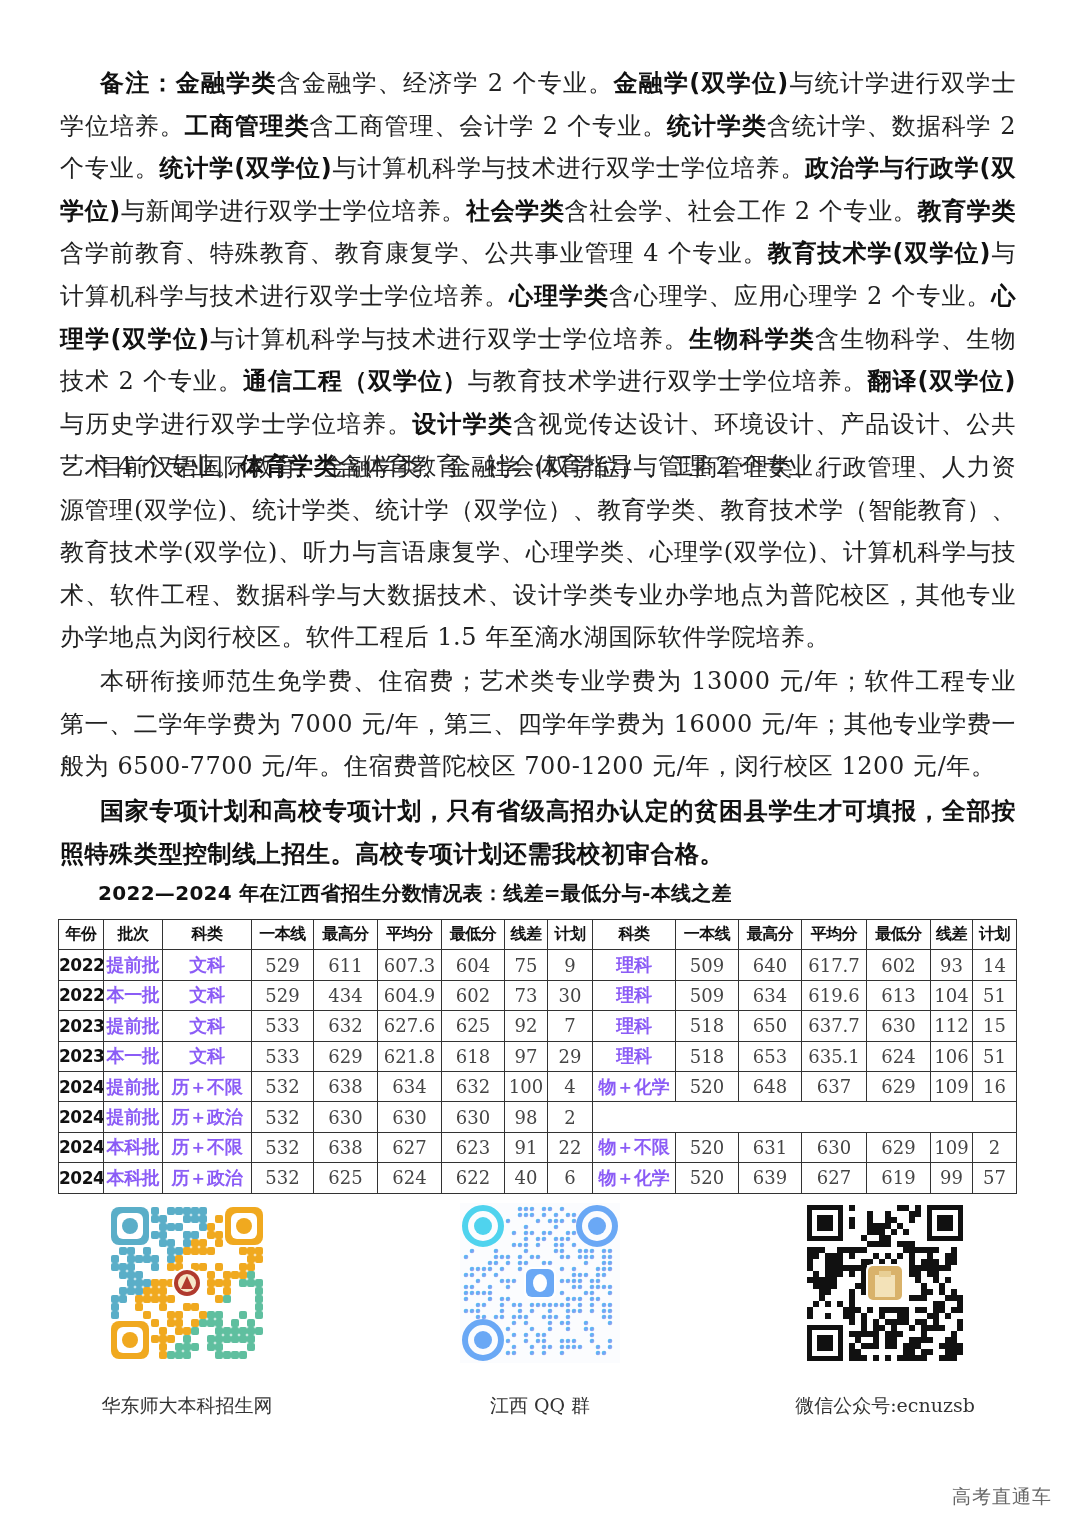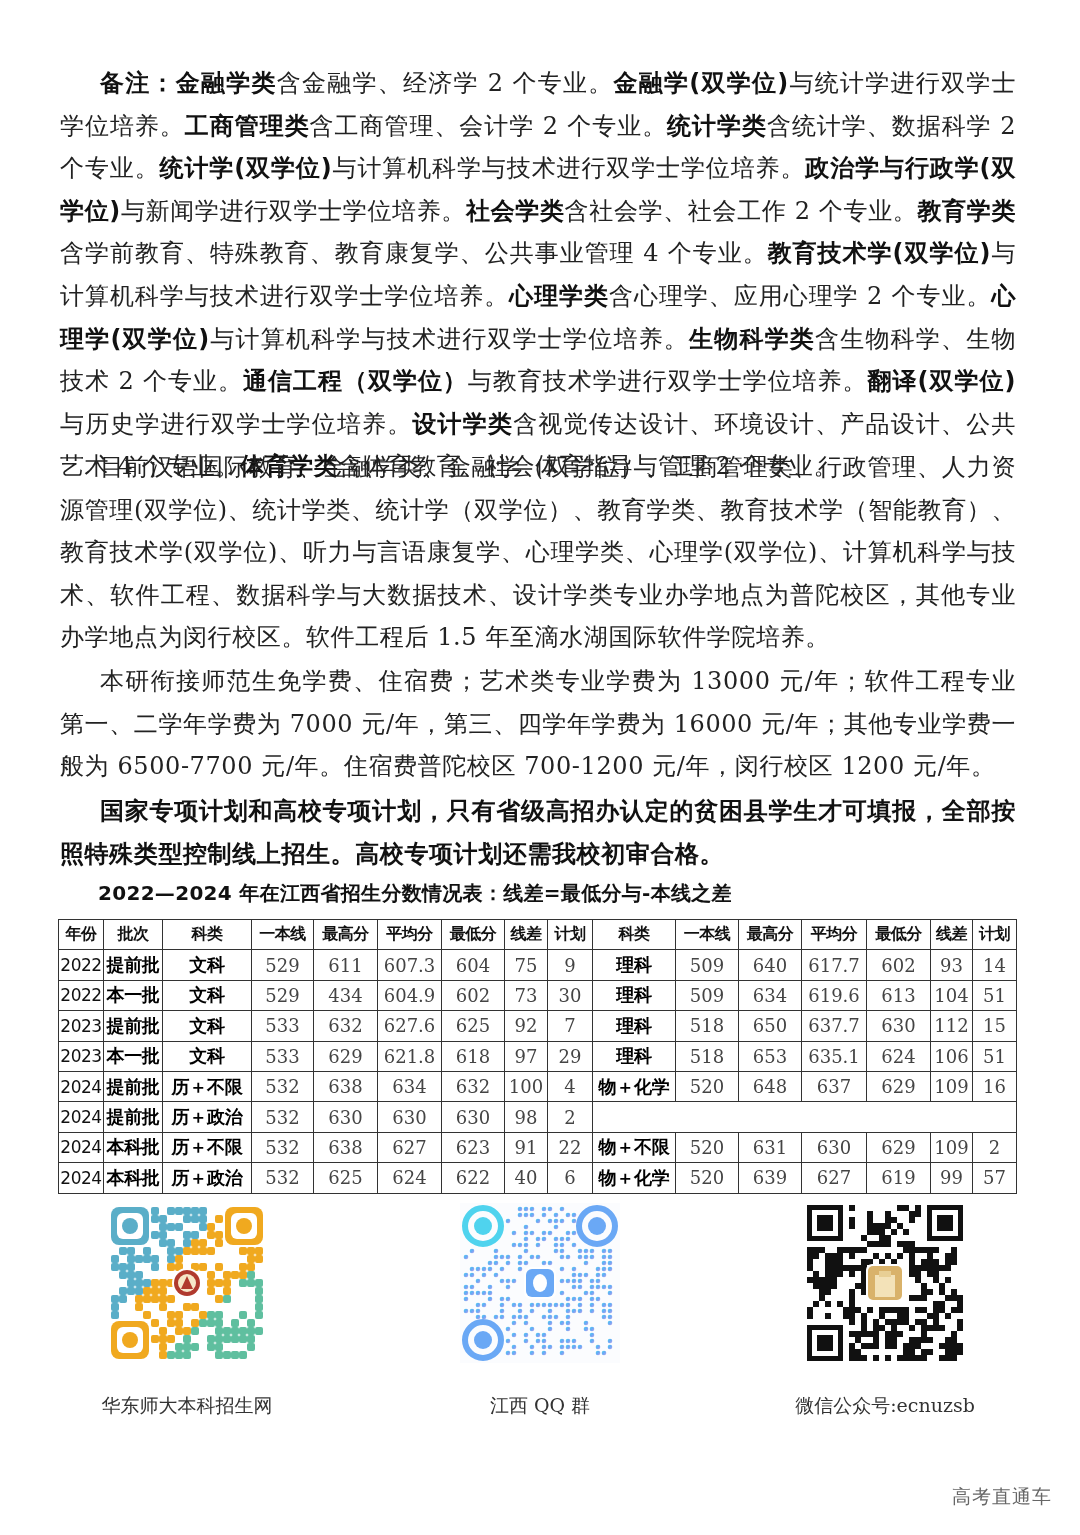--- a/index.html
+++ b/index.html
@@ -24,23 +24,23 @@
   }
   table.scores {
     position: absolute; top: 919px; left: 58px; width: 958px;
     border-collapse: collapse; table-layout: fixed;
     font-size: 18px;
   }
   table.scores td, table.scores th {
     border: 1.5px solid #333; height: 29.4px; padding: 0; text-align: center; white-space: nowrap; overflow: hidden;
   }
   table.scores th { font-family: "DejaVu Sans", "Liberation Sans", sans-serif; font-weight: bold; font-size: 16px; letter-spacing: -0.5px; color: #111; }
-  table.scores td.lab { font-family: Liberation Serif, serif; font-weight: bold; color: #000000; font-size: 18px; letter-spacing: -0.3px; }
+  table.scores td.lab { font-family: Liberation Serif, serif; font-weight: bold; color: #8b5cf6; font-size: 18px; letter-spacing: -0.3px; }
   table.scores td.num { font-family: "DejaVu Serif", "Liberation Serif", serif; color: #444; font-size: 18px; }
-  table.scores td.yr { font-family: "DejaVu Sans", "Liberation Sans", sans-serif; font-weight: normal; color: #111; font-size: 17px; letter-spacing: -0.5px; }
+  table.scores td.yr { font-family: "DejaVu Sans", "Liberation Sans", sans-serif; font-weight: bold; color: #111; font-size: 17px; letter-spacing: -0.5px; }
   .qr-block { position: absolute; top: 1203px; text-align: center; }
   .qr-block .cap { font-size: 19px; color: #333; margin-top: 26px; white-space: nowrap; }
   .qr { width: 160px; height: 160px; margin: 0 auto; }
   #qr1 { left: 92px; width: 190px; text-align: center; }
   #qr2 { left: 445px; width: 190px; }
   #qr3 { left: 780px; width: 210px; }
   .watermark {
     position: absolute; right: 28px; top: 1484px; font-size: 19px; color: #666;
     font-family: "DejaVu Sans", "Liberation Sans", sans-serif; letter-spacing: 1px; margin-left: 12px;
   }

